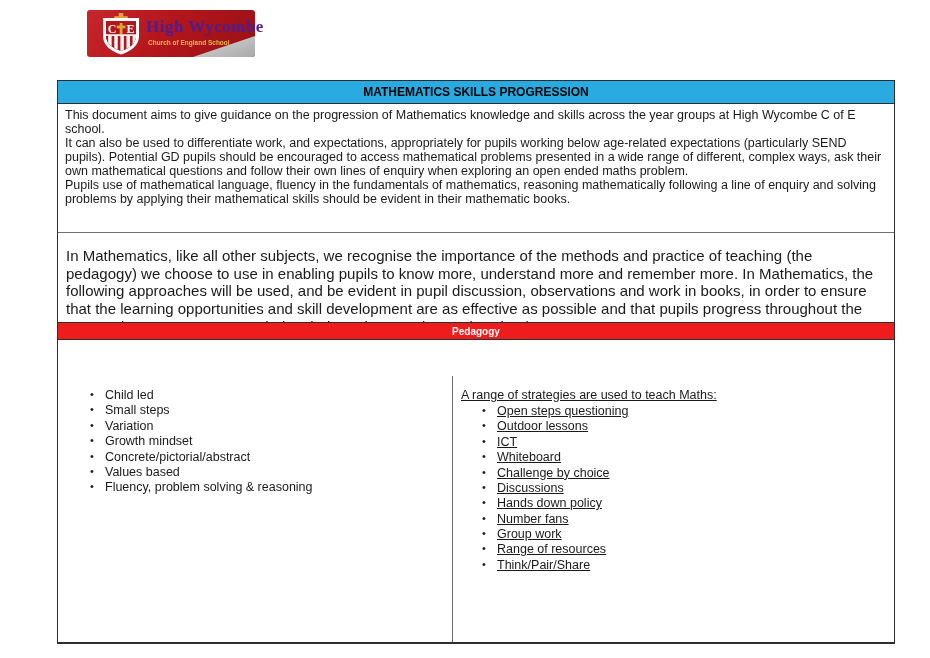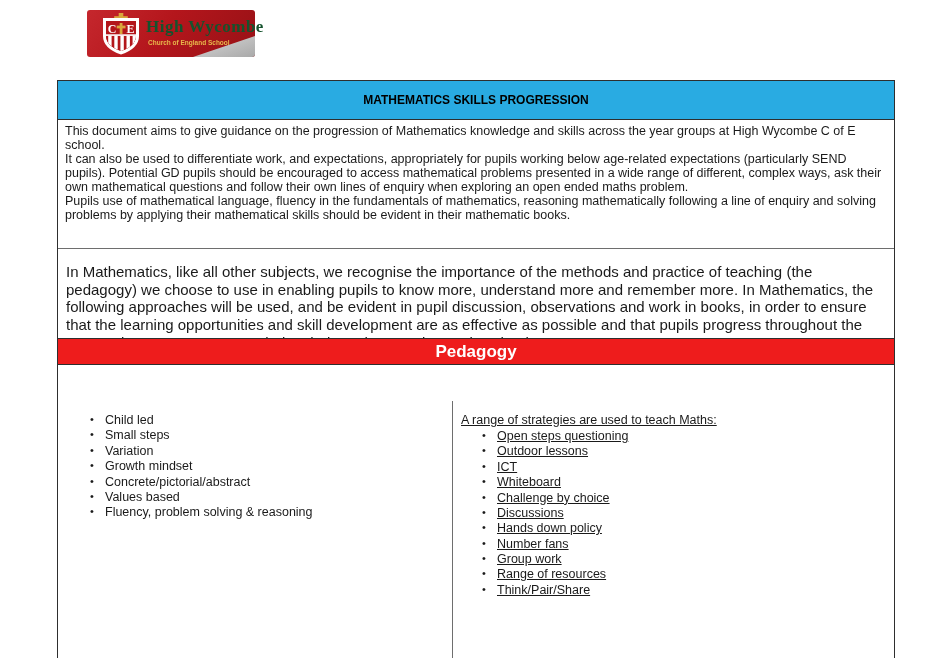--- a/index.html
+++ b/index.html
@@ -18,56 +18,56 @@
   .logo-swoosh {
     position:absolute; right:0; bottom:0; width:62px; height:21px;
     background:linear-gradient(to bottom right,#d9d9d9,#a9a9a9);
     clip-path:polygon(0 100%, 100% 0, 100% 100%);
     border-bottom-right-radius:3px;
   }
   .logo-crest { position:absolute; left:13px; top:3px; }
   .logo-title {
     position:absolute; left:59px; top:7px;
     font-family:"Liberation Serif", serif; font-weight:bold;
-    font-size:17px; color:#14532d; letter-spacing:0.5px; white-space:nowrap;
+    font-size:17px; color:#4c1d95; letter-spacing:0.5px; white-space:nowrap;
   }
   .logo-sub {
     position:absolute; left:61px; top:29px;
     font-size:6.5px; font-weight:bold; color:#e8b84b; white-space:nowrap;
   }
 
   
   .doc-table {
     position:absolute; left:57px; top:80px; width:838px;
     border:1px solid #2e2e2e; border-bottom-width:2px;
     box-sizing:border-box; background:#fff;
   }
   .row { box-sizing:border-box; overflow:hidden; }
   .skills-header {
-    height:39px; border-bottom:1px solid #2e2e2e;
+    height:23px; border-bottom:1px solid #2e2e2e;
     background:#29abe2;
     display:flex; align-items:center; justify-content:center;
     font-size:12px; font-weight:bold; color:#000;
   }
   .intro-cell {
     height:129px; padding:4px 7px 0 7px;
     font-size:12.5px; line-height:1.12;
     border-bottom:1px solid #6e6e6e;
   }
   .intro-cell p { margin:0; }
   .pedagogy-intro-cell {
     height:89px; padding:14px 8px 0 8px;
     font-size:15px; line-height:1.18;
   }
   .pedagogy-intro-cell p { margin:0; }
   .pedagogy-header {
-    height:27px; border-top:1px solid #2e2e2e; border-bottom:1px solid #2e2e2e;
+    height:18px; border-top:1px solid #2e2e2e; border-bottom:1px solid #2e2e2e;
     background:#ee1c1c;
     display:flex; align-items:center; justify-content:center;
-    font-size:17px; font-weight:bold; color:#ffffff;
+    font-size:10px; font-weight:bold; color:#ffffff;
   }
   .columns { display:flex; height:302px; }
   .col { box-sizing:border-box; font-size:12.5px;margin-top:36px; }
   .col-left  { width:395px; border-right:1px solid #6e6e6e; padding:12px 8px 0 30px; }
   .col-right { flex:1; padding:12px 8px 0 8px;text-decoration:underline; }
   .col-right .col-heading { margin:0 0 2px 0; }
   ul.bullets { margin:0; padding:0; list-style:none; }
   .col-right ul.bullets { margin-left:19px; }
   ul.bullets li { position:relative; padding-left:17px; line-height:1.23; }
   ul.bullets li::before {

